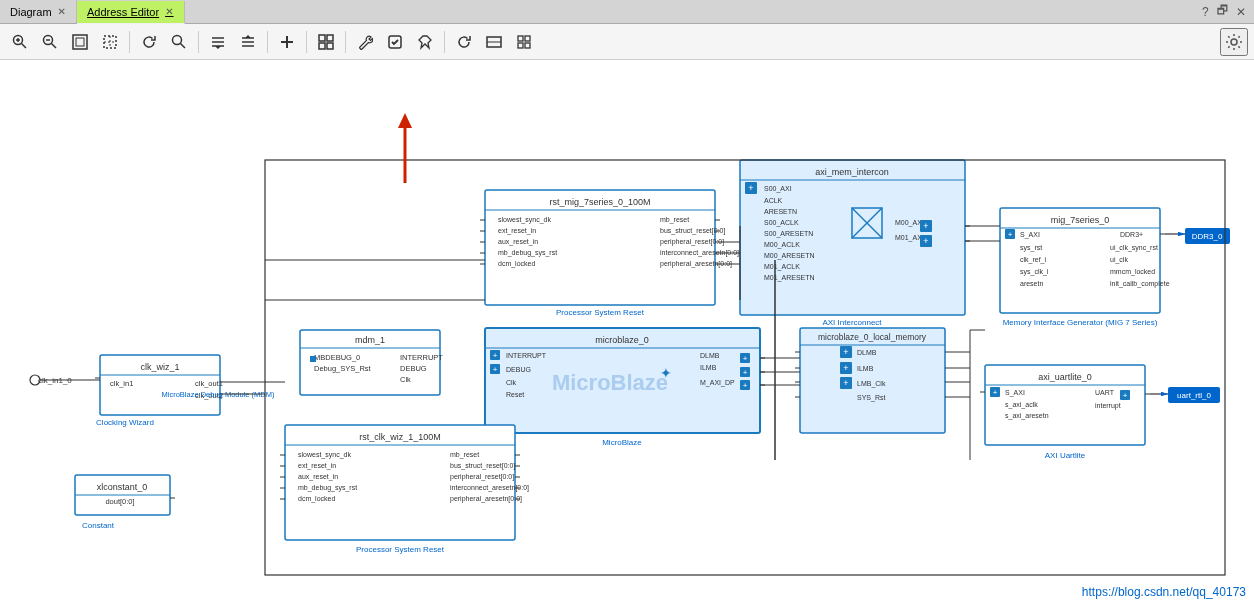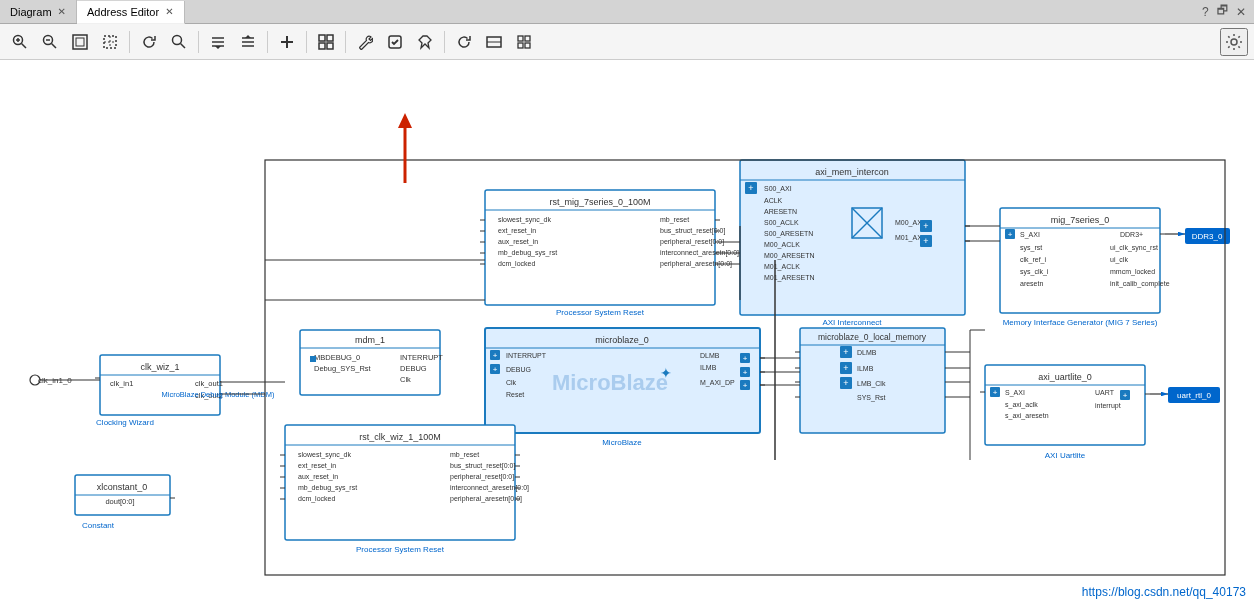--- a/index.html
+++ b/index.html
@@ -17,23 +17,24 @@
       display: flex;
       align-items: center;
       padding: 0 10px;
       height: 100%;
       font-size: 11px;
       cursor: pointer;
       border-right: 1px solid #bbb;
       gap: 6px;
     }
     .tab.active {
-      background: #ffffff;
+      background: #bef264;
       border-bottom: 1px solid #f0f0f0;
       margin-bottom: -1px;
+      text-decoration: underline;
     }
     .tab .close-btn {
       font-size: 10px;
       color: #555;
       cursor: pointer;
     }
     .tab-spacer { flex: 1; }
     .tab-actions {
       display: flex;
       align-items: center;

